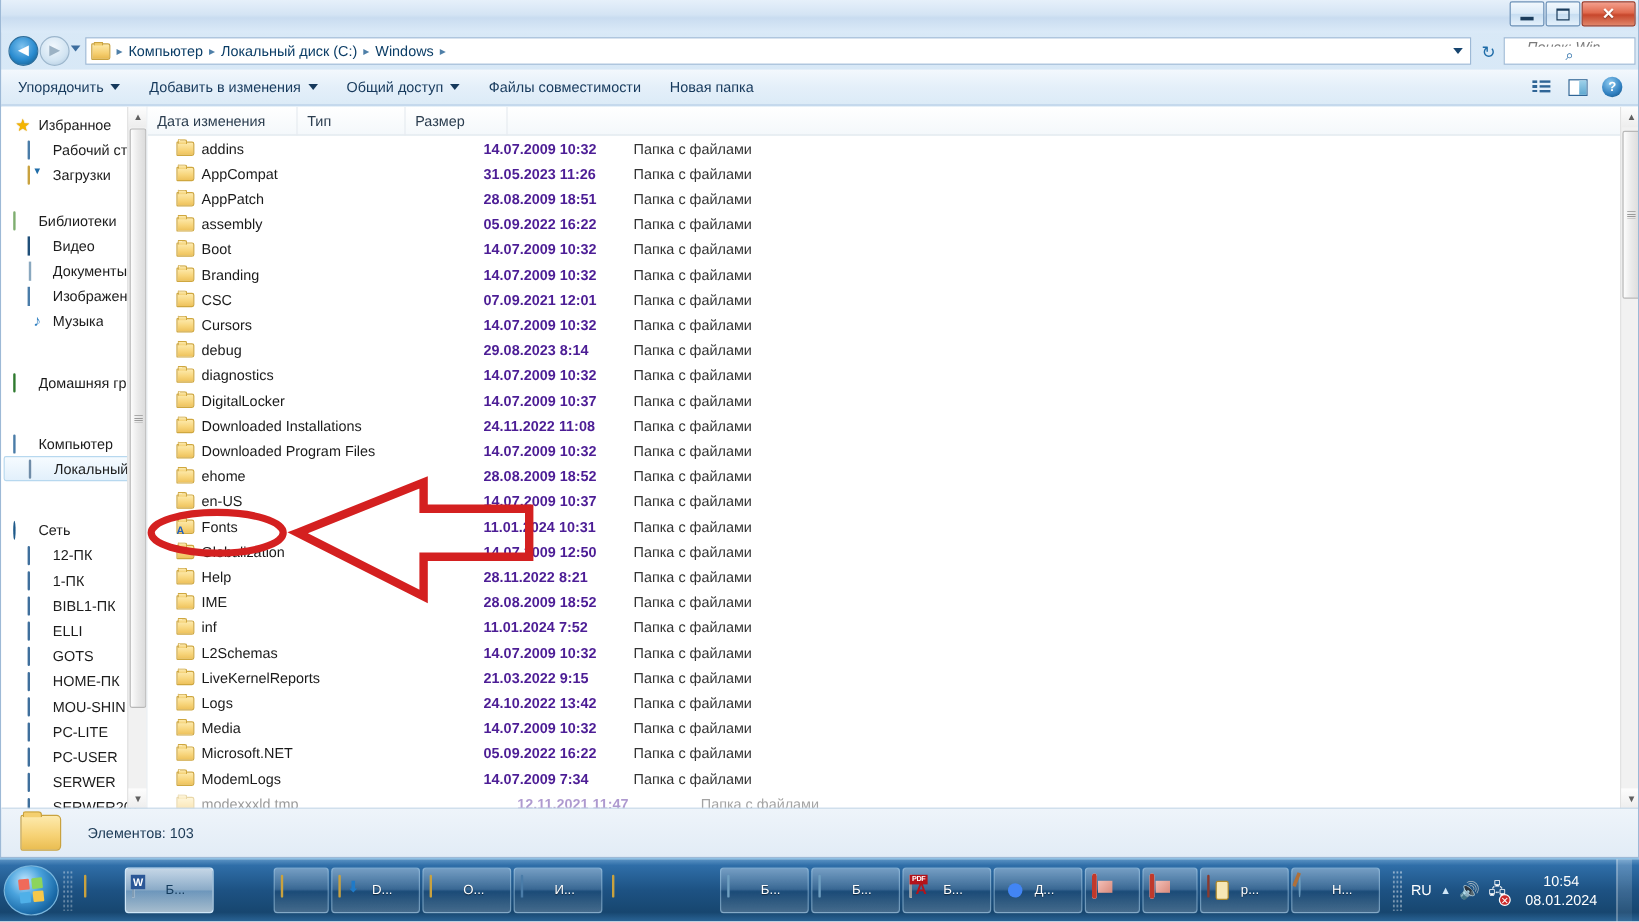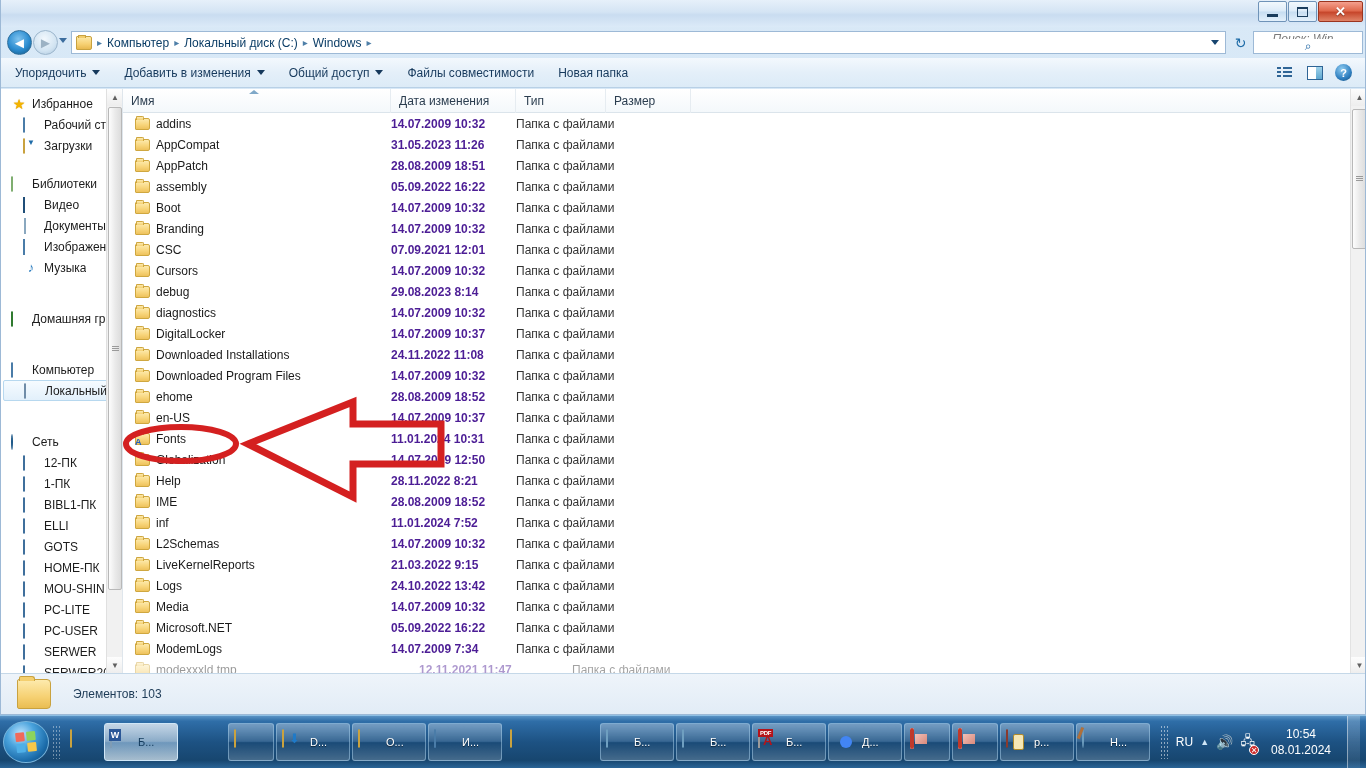--- a/index.html
+++ b/index.html
@@ -335,20 +335,21 @@
     width: 0; height: 0;
     border-left: 5px solid transparent; border-right: 5px solid transparent;
     border-bottom: 4px solid #7fa8c8;
   }
 
   #rows { position: absolute; left: 0; top: 24px; width: 1228px; height: 561px; overflow: hidden; }
   .row {
     display: flex; align-items: center; height: 21px;
     font-size: 12px; color: #1a1a1a;
     cursor: default;
+    margin-left: 12px;
   }
   .cell-name { width: 268px; display: flex; align-items: center; gap: 6px; padding-left: 12px; }
   .cell-date { width: 125px; color: #4c1d95; font-weight: bold; }
   .cell-type { width: 130px; color: #333333; }
   .cell-size { width: 85px; }
   .folder-ico {
     width: 15px; height: 12px; flex: 0 0 auto; position: relative;
     background: linear-gradient(to bottom, #fdeaad 0%, #f8d67d 55%, #eec25c 100%);
     border: 1px solid #cfa73f; border-radius: 1px 2px 2px 1px;
   }
@@ -790,24 +791,20 @@
           <div class="sb-thumb" style="top:18px;height:483px;">
             <span class="sb-grip"></span>
           </div>
           <div class="sb-arrow bottom">▼</div>
         </div>
       </div>
 
       <div id="filepane">
 
         <div id="col-header">
-          <div class="col name">
-            <span>Имя</span>
-            <span id="sort-caret"></span>
-          </div>
           <div class="col date">
             <span>Дата изменения</span>
           </div>
           <div class="col type">
             <span>Тип</span>
           </div>
           <div class="col size">
             <span>Размер</span>
           </div>
         </div>

